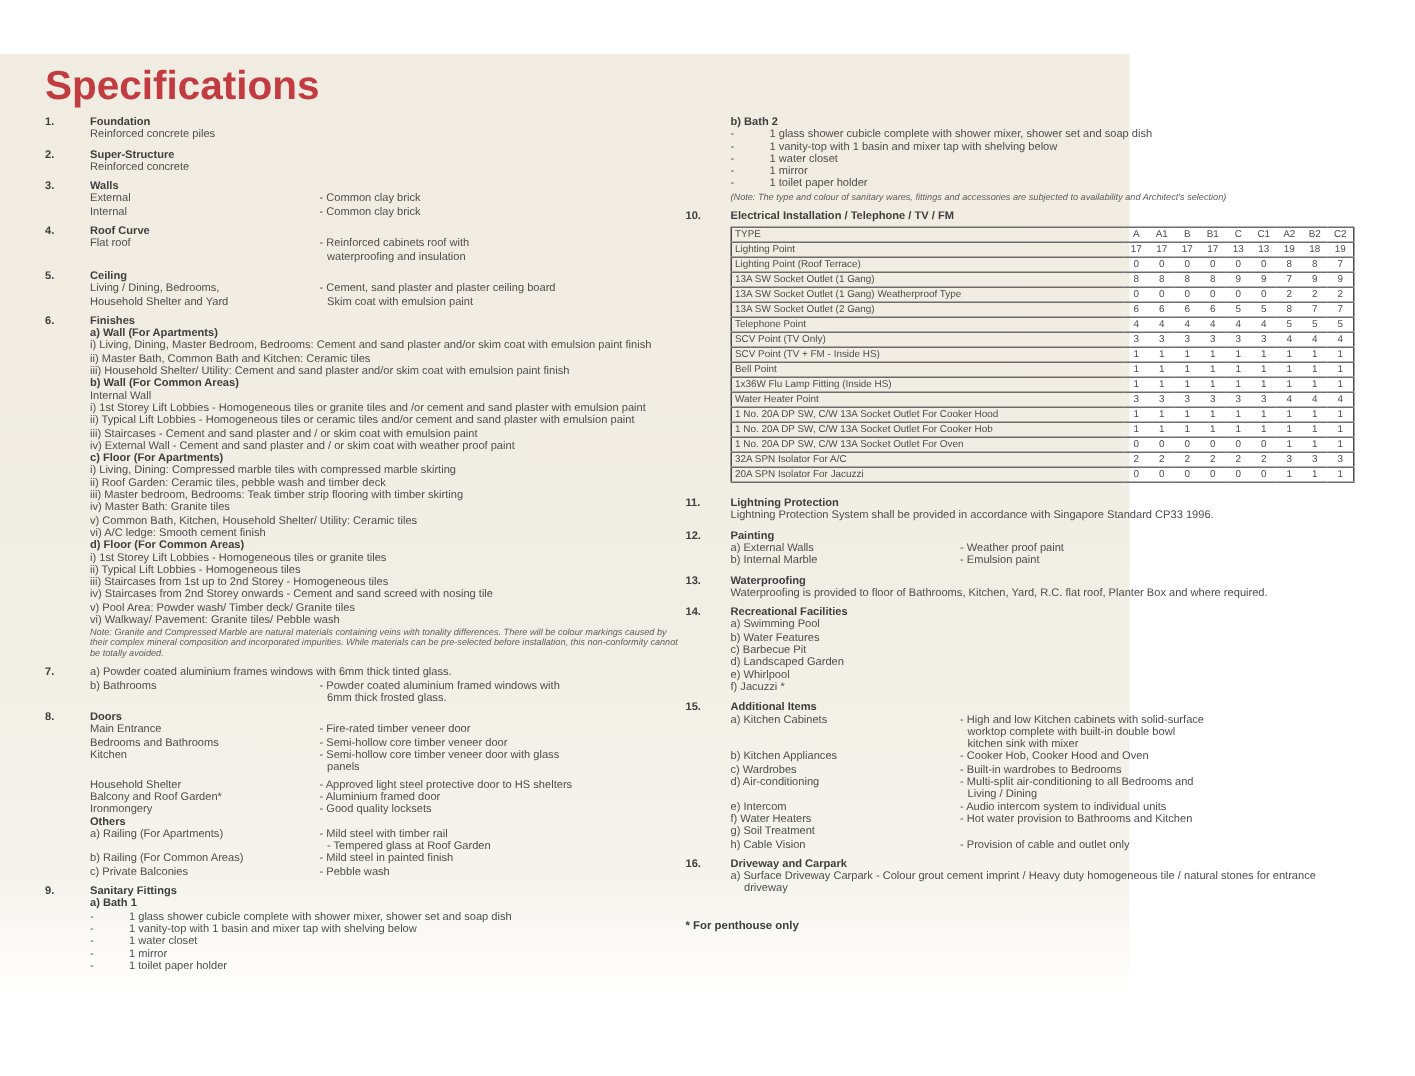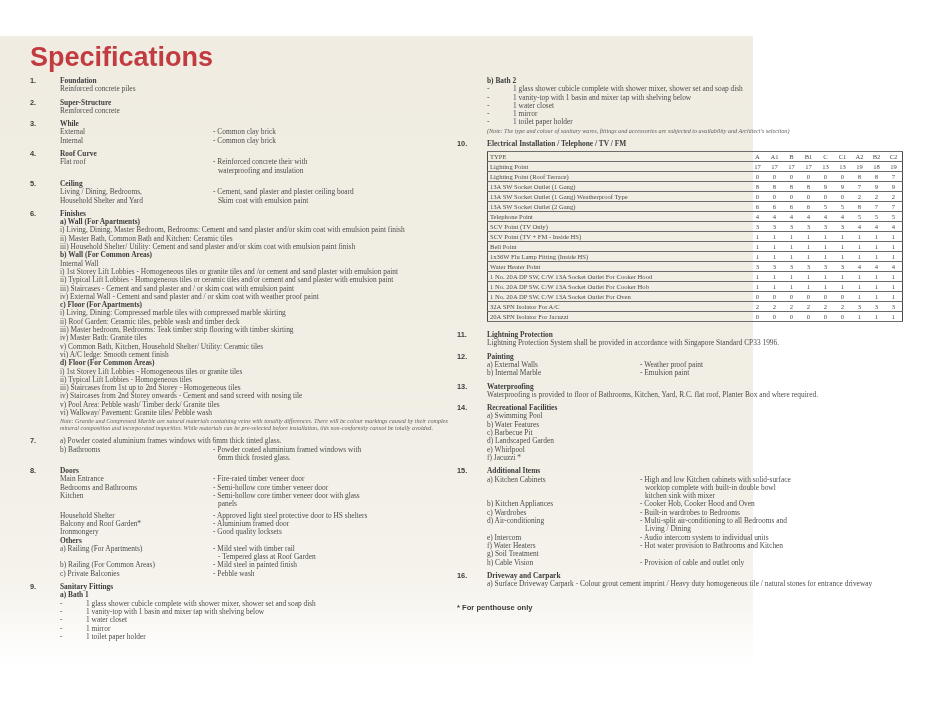--- a/index.html
+++ b/index.html
@@ -16,21 +16,21 @@
   .page-edge{position:absolute;bottom:2px;left:0;width:55%;height:1px;background:#e4e2db;}
   .title{
     position:absolute;left:30px;top:6px;
     font-size:27px;font-weight:bold;color:#c23b41;letter-spacing:0px;
   }
   .col{position:absolute;font-size:7.4px;line-height:8.3px;color:#4c4c4c;}
   .col-left{left:30px;top:41px;width:425px;}
   .col-right{left:457px;top:41px;width:446px;}
   .section{display:flex;margin-bottom:5px;}
   .sec-num{width:30px;flex:none;font-weight:bold;color:#3d3d3d;}
-  .sec-body{flex:1;min-width:0;font-family:Liberation Serif, serif;}
+  .sec-body{flex:1;min-width:0;}
   .sec-heading{font-weight:bold;color:#3d3d3d;}
   .line-b{font-weight:bold;color:#3d3d3d;}
   .line-t{padding-left:9px;text-indent:-9px;}
   .line-n{font-size:6.1px;line-height:7px;font-style:italic;color:#5d5d5d;margin-top:1px;}
   .gap{width:100%;}
   .pair{display:flex;}
   .pair-label{width:153px;flex:none;}
   .pair-value{flex:1;min-width:0;}
   .pair-value .vcont{padding-left:5px;}
   .dash-item{display:flex;}
@@ -68,21 +68,21 @@
       <div class="section">
         <div class="sec-num">2.</div>
         <div class="sec-body">
           <div class="sec-heading">Super-Structure</div>
           <div class="line-t">Reinforced concrete</div>
         </div>
       </div>
       <div class="section">
         <div class="sec-num">3.</div>
         <div class="sec-body">
-          <div class="sec-heading">While</div>
+          <div class="sec-heading">Walls</div>
           <div class="pair">
             <div class="pair-label">
               <div>External</div>
             </div>
             <div class="pair-value">
               <div>- Common clay brick</div>
             </div>
           </div>
           <div class="pair">
             <div class="pair-label">
@@ -96,21 +96,21 @@
       </div>
       <div class="section">
         <div class="sec-num">4.</div>
         <div class="sec-body">
           <div class="sec-heading">Roof Curve</div>
           <div class="pair">
             <div class="pair-label">
               <div>Flat roof</div>
             </div>
             <div class="pair-value">
-              <div>- Reinforced concrete their with</div>
+              <div>- Reinforced cabinets roof with</div>
               <div class="vcont">waterproofing and insulation</div>
             </div>
           </div>
         </div>
       </div>
       <div class="section">
         <div class="sec-num">5.</div>
         <div class="sec-body">
           <div class="sec-heading">Ceiling</div>
           <div class="pair">
@@ -144,21 +144,21 @@
           <div class="line-t">ii) Roof Garden: Ceramic tiles, pebble wash and timber deck</div>
           <div class="line-t">iii) Master bedroom, Bedrooms: Teak timber strip flooring with timber skirting</div>
           <div class="line-t">iv) Master Bath: Granite tiles</div>
           <div class="line-t">v) Common Bath, Kitchen, Household Shelter/ Utility: Ceramic tiles</div>
           <div class="line-t">vi) A/C ledge: Smooth cement finish</div>
           <div class="line-b">d) Floor (For Common Areas)</div>
           <div class="line-t">i) 1st Storey Lift Lobbies - Homogeneous tiles or granite tiles</div>
           <div class="line-t">ii) Typical Lift Lobbies - Homogeneous tiles</div>
           <div class="line-t">iii) Staircases from 1st up to 2nd Storey - Homogeneous tiles</div>
           <div class="line-t">iv) Staircases from 2nd Storey onwards - Cement and sand screed with nosing tile</div>
-          <div class="line-t">v) Pool Area: Pebble wash/ Timber deck/ Granite tiles</div>
+          <div class="line-t">v) Pool Area: Powder wash/ Timber deck/ Granite tiles</div>
           <div class="line-t">vi) Walkway/ Pavement: Granite tiles/ Pebble wash</div>
           <div class="line-n">Note: Granite and Compressed Marble are natural materials containing veins with tonality differences. There will be colour markings caused by their complex mineral composition and incorporated impurities. While materials can be pre-selected before installation, this non-conformity cannot be totally avoided.</div>
         </div>
       </div>
       <div class="section">
         <div class="sec-num">7.</div>
         <div class="sec-body">
           <div class="line-t">a) Powder coated aluminium frames windows with 6mm thick tinted glass.</div>
           <div class="pair">
             <div class="pair-label">

